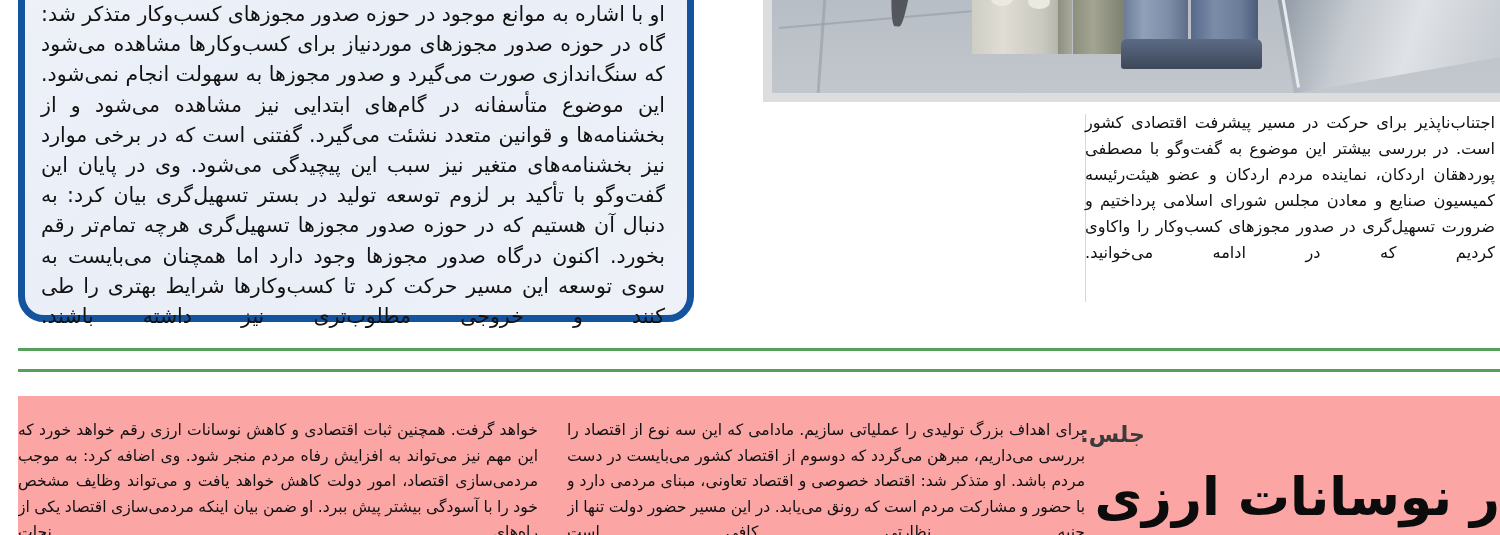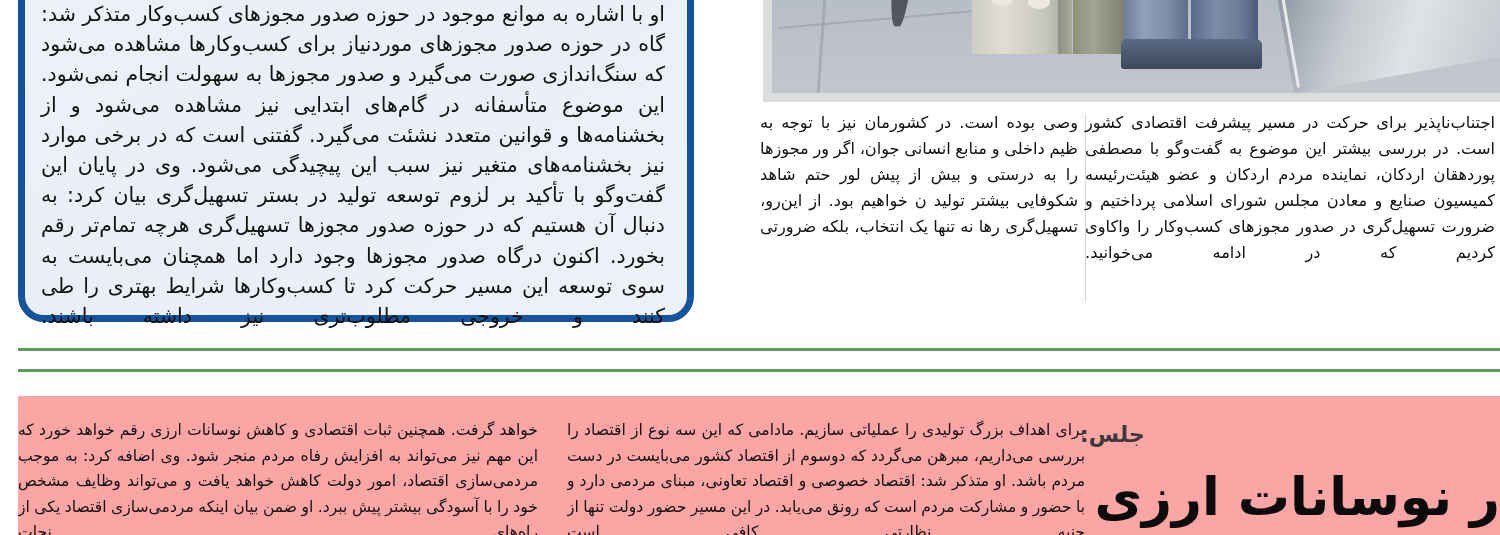--- a/index.html
+++ b/index.html
@@ -297,23 +297,20 @@
       </div>
     </div>
 
     <div class="top-cols">
       <div class="col-rule"></div>
 
       <div class="tcol" id="tcol-mid">
         <p>اجتناب‌ناپذیر برای حرکت در مسیر پیشرفت اقتصادی کشور است. در بررسی بیشتر این موضوع به گفت‌وگو با مصطفی پوردهقان اردکان، نماینده مردم اردکان و عضو هیئت‌رئیسه کمیسیون صنایع و معادن مجلس شورای اسلامی پرداختیم و ضرورت تسهیل‌گری در صدور مجوزهای کسب‌وکار را واکاوی کردیم که در ادامه می‌خوانید.</p>
       </div>
 
-      <div class="tcol" id="tcol-right">
-        <p>وصی بوده است. در کشورمان نیز با توجه به ظیم داخلی و منابع انسانی جوان، اگر ور مجوزها را به درستی و بیش از پیش لور حتم شاهد شکوفایی بیشتر تولید ن خواهیم بود. از این‌رو، تسهیل‌گری رها نه تنها یک انتخاب، بلکه ضرورتی</p>
-      </div>
     </div>
   </div>
 
   <div class="rule-green" id="rule-green-1"></div>
   <div class="rule-green" id="rule-green-2"></div>
 
   <div class="bottom-section">
 
     <div class="bcol" id="bcol-1">
       <p>خواهد گرفت. همچنین ثبات اقتصادی و کاهش نوسانات ارزی رقم خواهد خورد که این مهم نیز می‌تواند به افزایش رفاه مردم منجر شود. وی اضافه کرد: به موجب مردمی‌سازی اقتصاد، امور دولت کاهش خواهد یافت و می‌تواند وظایف مشخص خود را با آسودگی بیشتر پیش ببرد. او ضمن بیان اینکه مردمی‌سازی اقتصاد یکی از راه‌های نجات</p>

